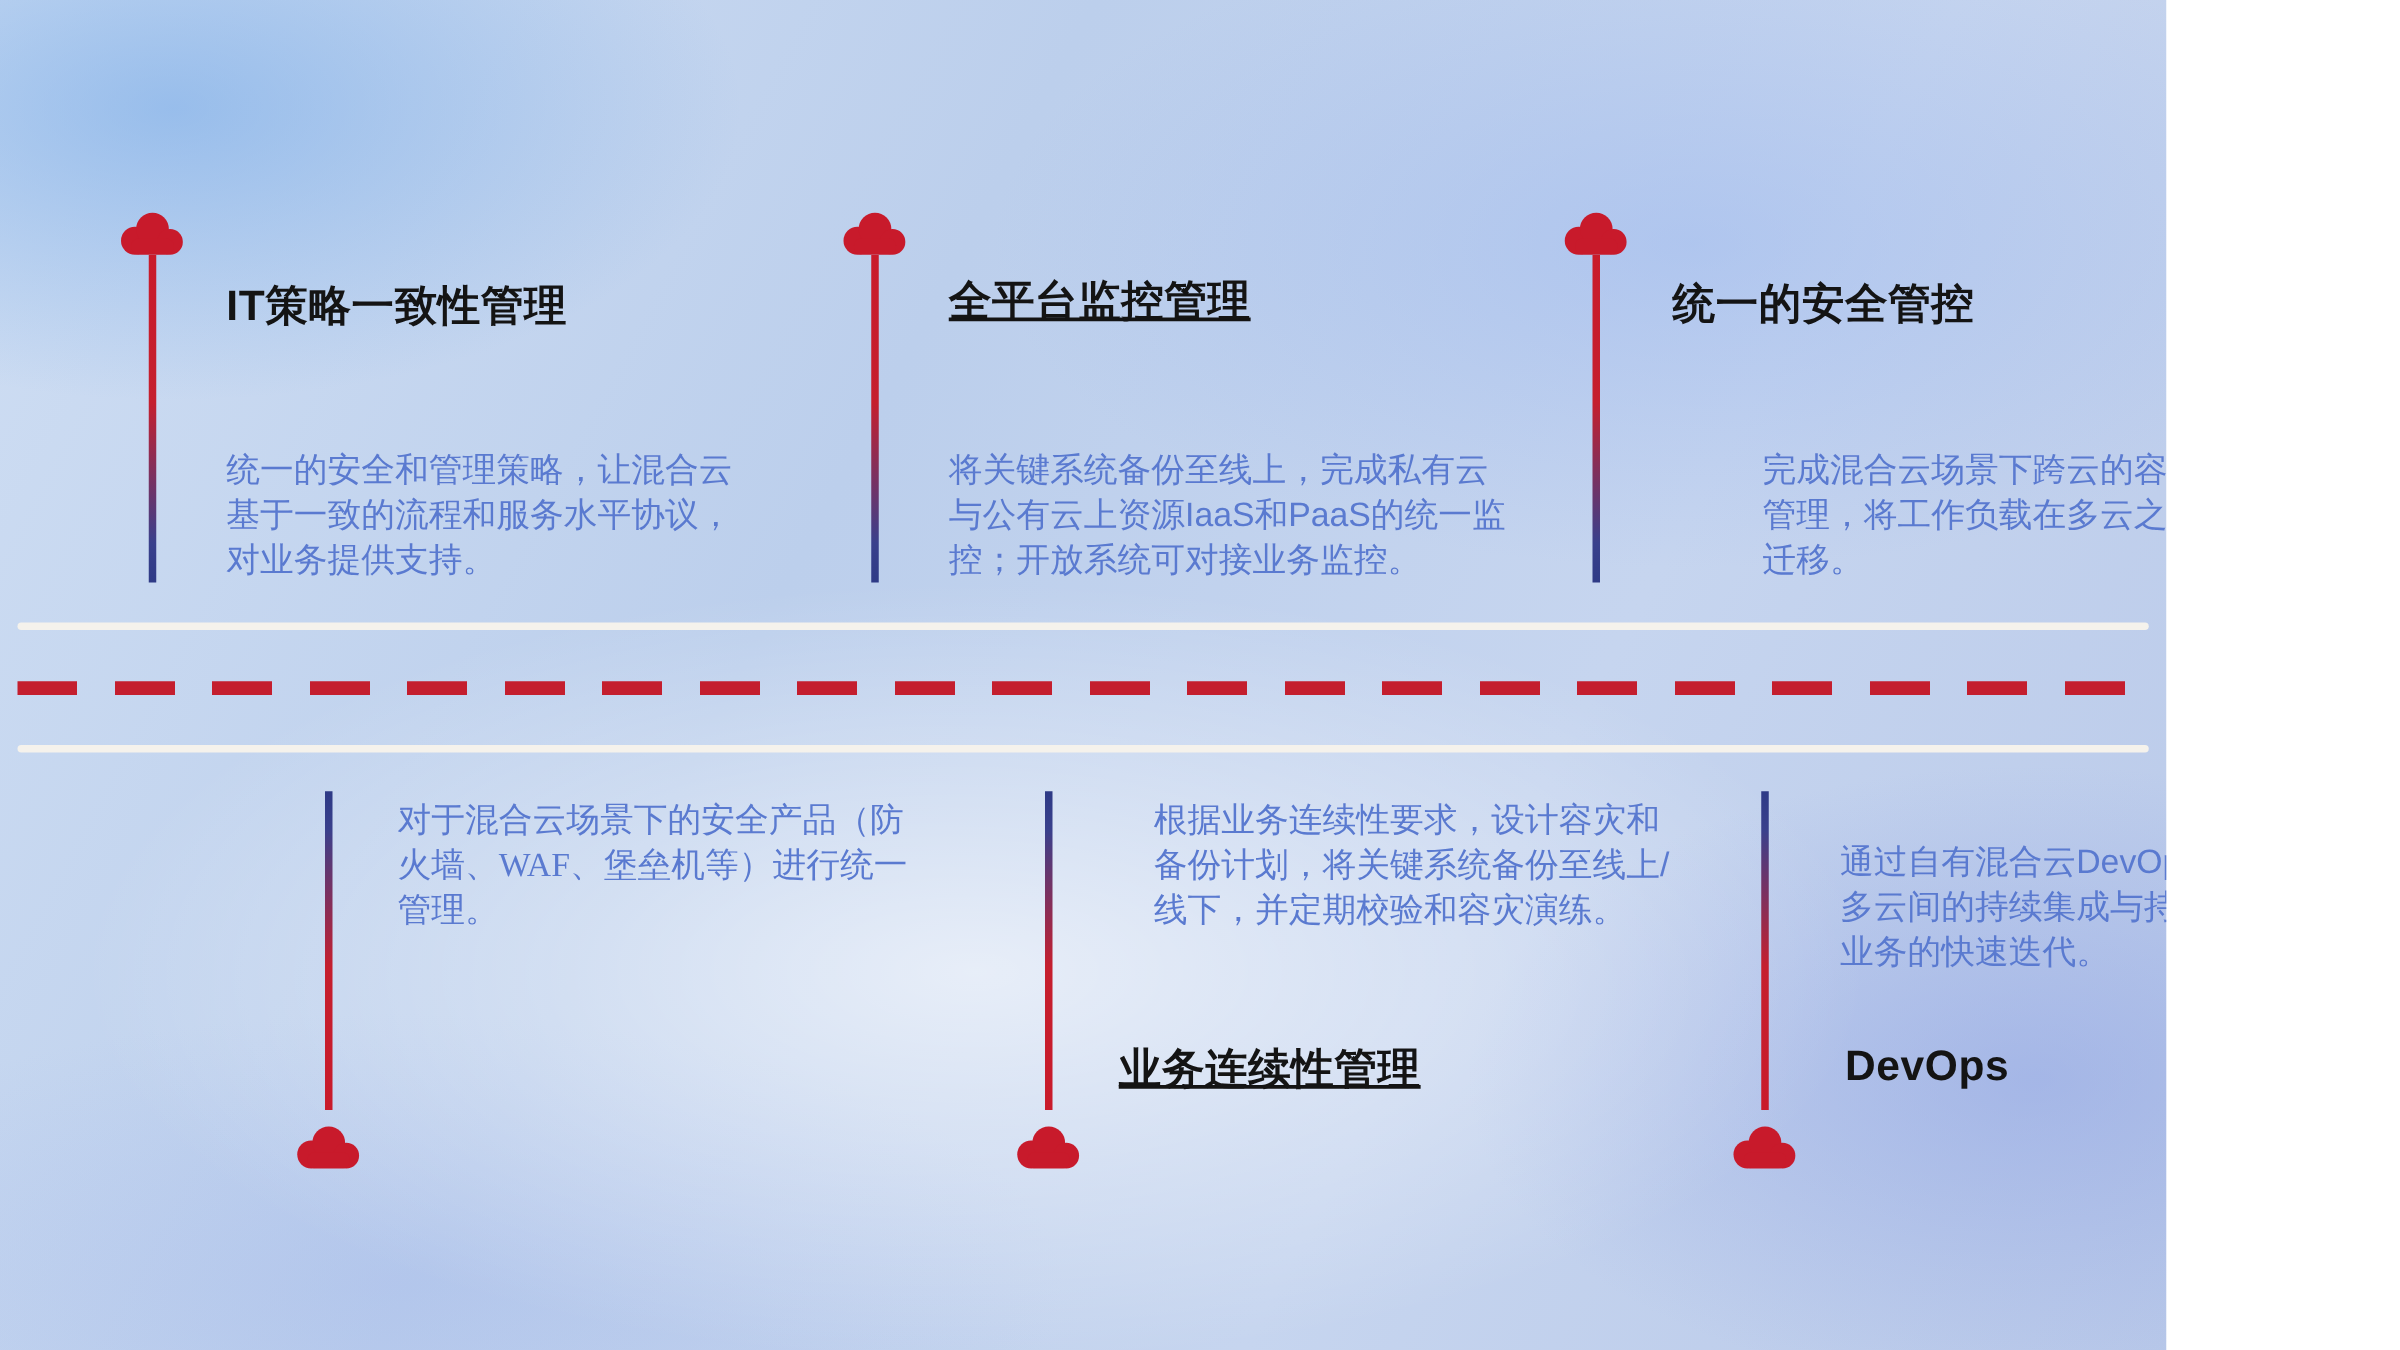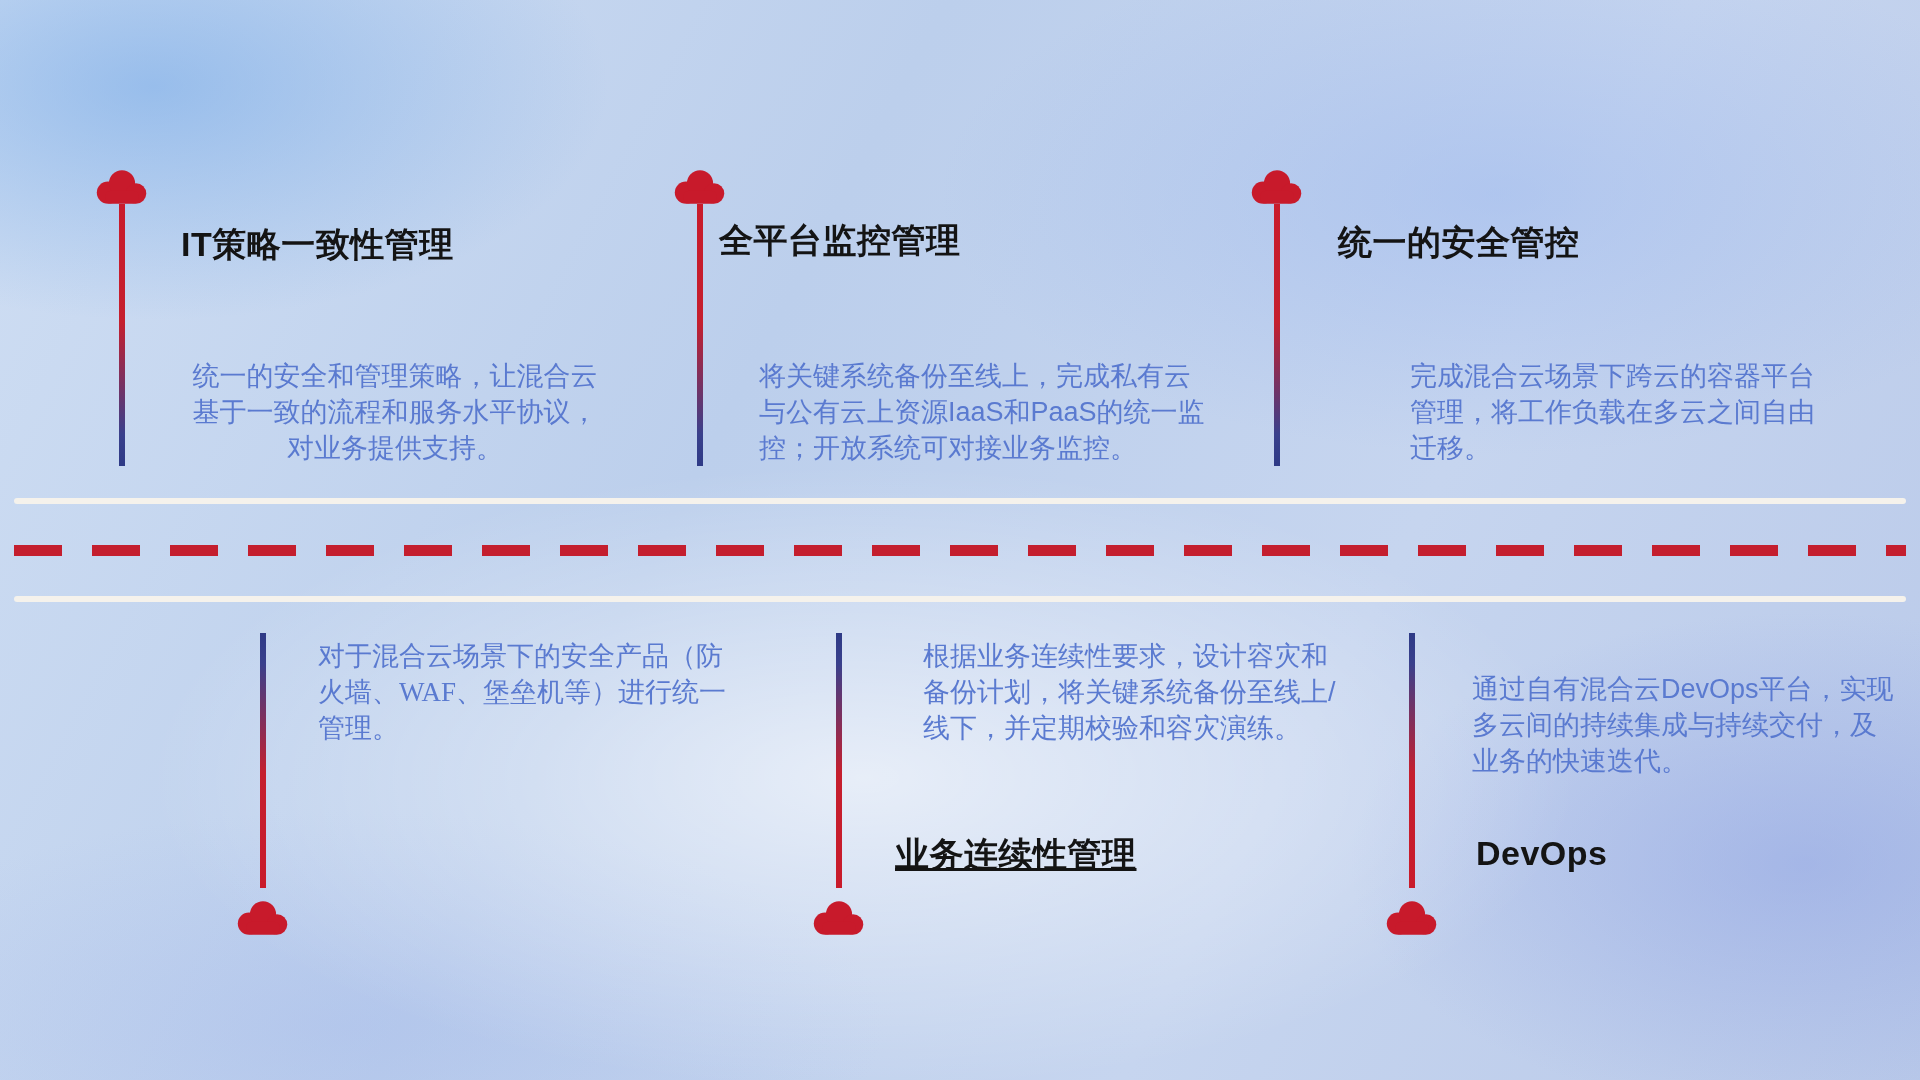--- a/index.html
+++ b/index.html
@@ -1,20 +1,20 @@
 <!DOCTYPE html>
 <html><head>
 <meta charset="utf-8">
 <style>
   * { margin:0; padding:0; box-sizing:border-box; }
   html,body { width:1920px; height:1080px; }
   body { font-family:"Liberation Sans","DejaVu Sans",sans-serif; }
 
   .canvas{
-    position:relative; width:1920px; height:1080px; overflow:hidden;
+    position:relative; width:1733px; height:1080px; overflow:hidden;
     background:
       radial-gradient(ellipse 700px 360px at 8% 8%,   rgba(110,165,230,.55), transparent 65%),
       radial-gradient(ellipse 900px 420px at 78% 18%, rgba(150,180,238,.45), transparent 62%),
       radial-gradient(ellipse 1100px 480px at 45% 72%, rgba(255,255,255,.62), transparent 65%),
       radial-gradient(ellipse 760px 420px at 94% 80%, rgba(138,158,226,.48), transparent 60%),
       radial-gradient(ellipse 900px 360px at 18% 95%, rgba(165,185,235,.40), transparent 60%),
       linear-gradient(118deg,#cfdef3 0%,#bccfec 38%,#c6d5ef 68%,#b9c9e9 100%);
   }
 
   
@@ -32,24 +32,24 @@
   .vline-bottom{ background:linear-gradient(0deg,#c91b2b 0%,#c51f2e 45%,#39408c 88%,#2e3a86 100%); }
 
   .cloud{ position:absolute; width:56px; height:40px; display:block; }
   .cloud svg{ display:block; width:100%; height:100%; }
 
   .title{ position:absolute; font-size:34px; font-weight:700; color:#141414; letter-spacing:.5px; white-space:nowrap; }
   .desc{ position:absolute; font-size:27px; line-height:36px; color:#5a7ad0; }
 
   
   .t1-cloud{ left:94px;  top:167px; }  .t1-line{ left:119px;  top:204px; height:262px; }
-  .t1-title{ left:181px; top:222px; }  .t1-desc{ left:181px;  top:358px; width:428px;text-align:center; }
+  .t1-title{ left:181px; top:222px; }  .t1-desc{ left:181px;  top:358px; width:428px; }
 
   .t2-cloud{ left:672px; top:167px; }  .t2-line{ left:697px;  top:204px; height:262px; }
-  .t2-title{ left:719px; top:218px; }  .t2-desc{ left:759px;  top:358px; width:452px; }
+  .t2-title{ left:759px; top:218px;text-decoration:underline; }  .t2-desc{ left:759px;  top:358px; width:452px; }
 
   .t3-cloud{ left:1249px;top:167px; }  .t3-line{ left:1274px; top:204px; height:262px; }
   .t3-title{ left:1338px;top:220px; }  .t3-desc{ left:1410px; top:358px; width:428px; }
 
   
   .b1-line{ left:260px;  top:633px; height:255px; } .b1-cloud{ left:235px; top:898px; }
   .b1-desc{ left:318px;  top:638px; width:428px;font-family:Liberation Serif, serif; }  .b1-title{ left:316px; top:838px; }
 
   .b2-line{ left:836px;  top:633px; height:255px; } .b2-cloud{ left:811px; top:898px; }
   .b2-desc{ left:895px;  top:638px; width:420px;margin-left:28px; }  .b2-title{ left:895px; top:832px;text-decoration:underline; }

